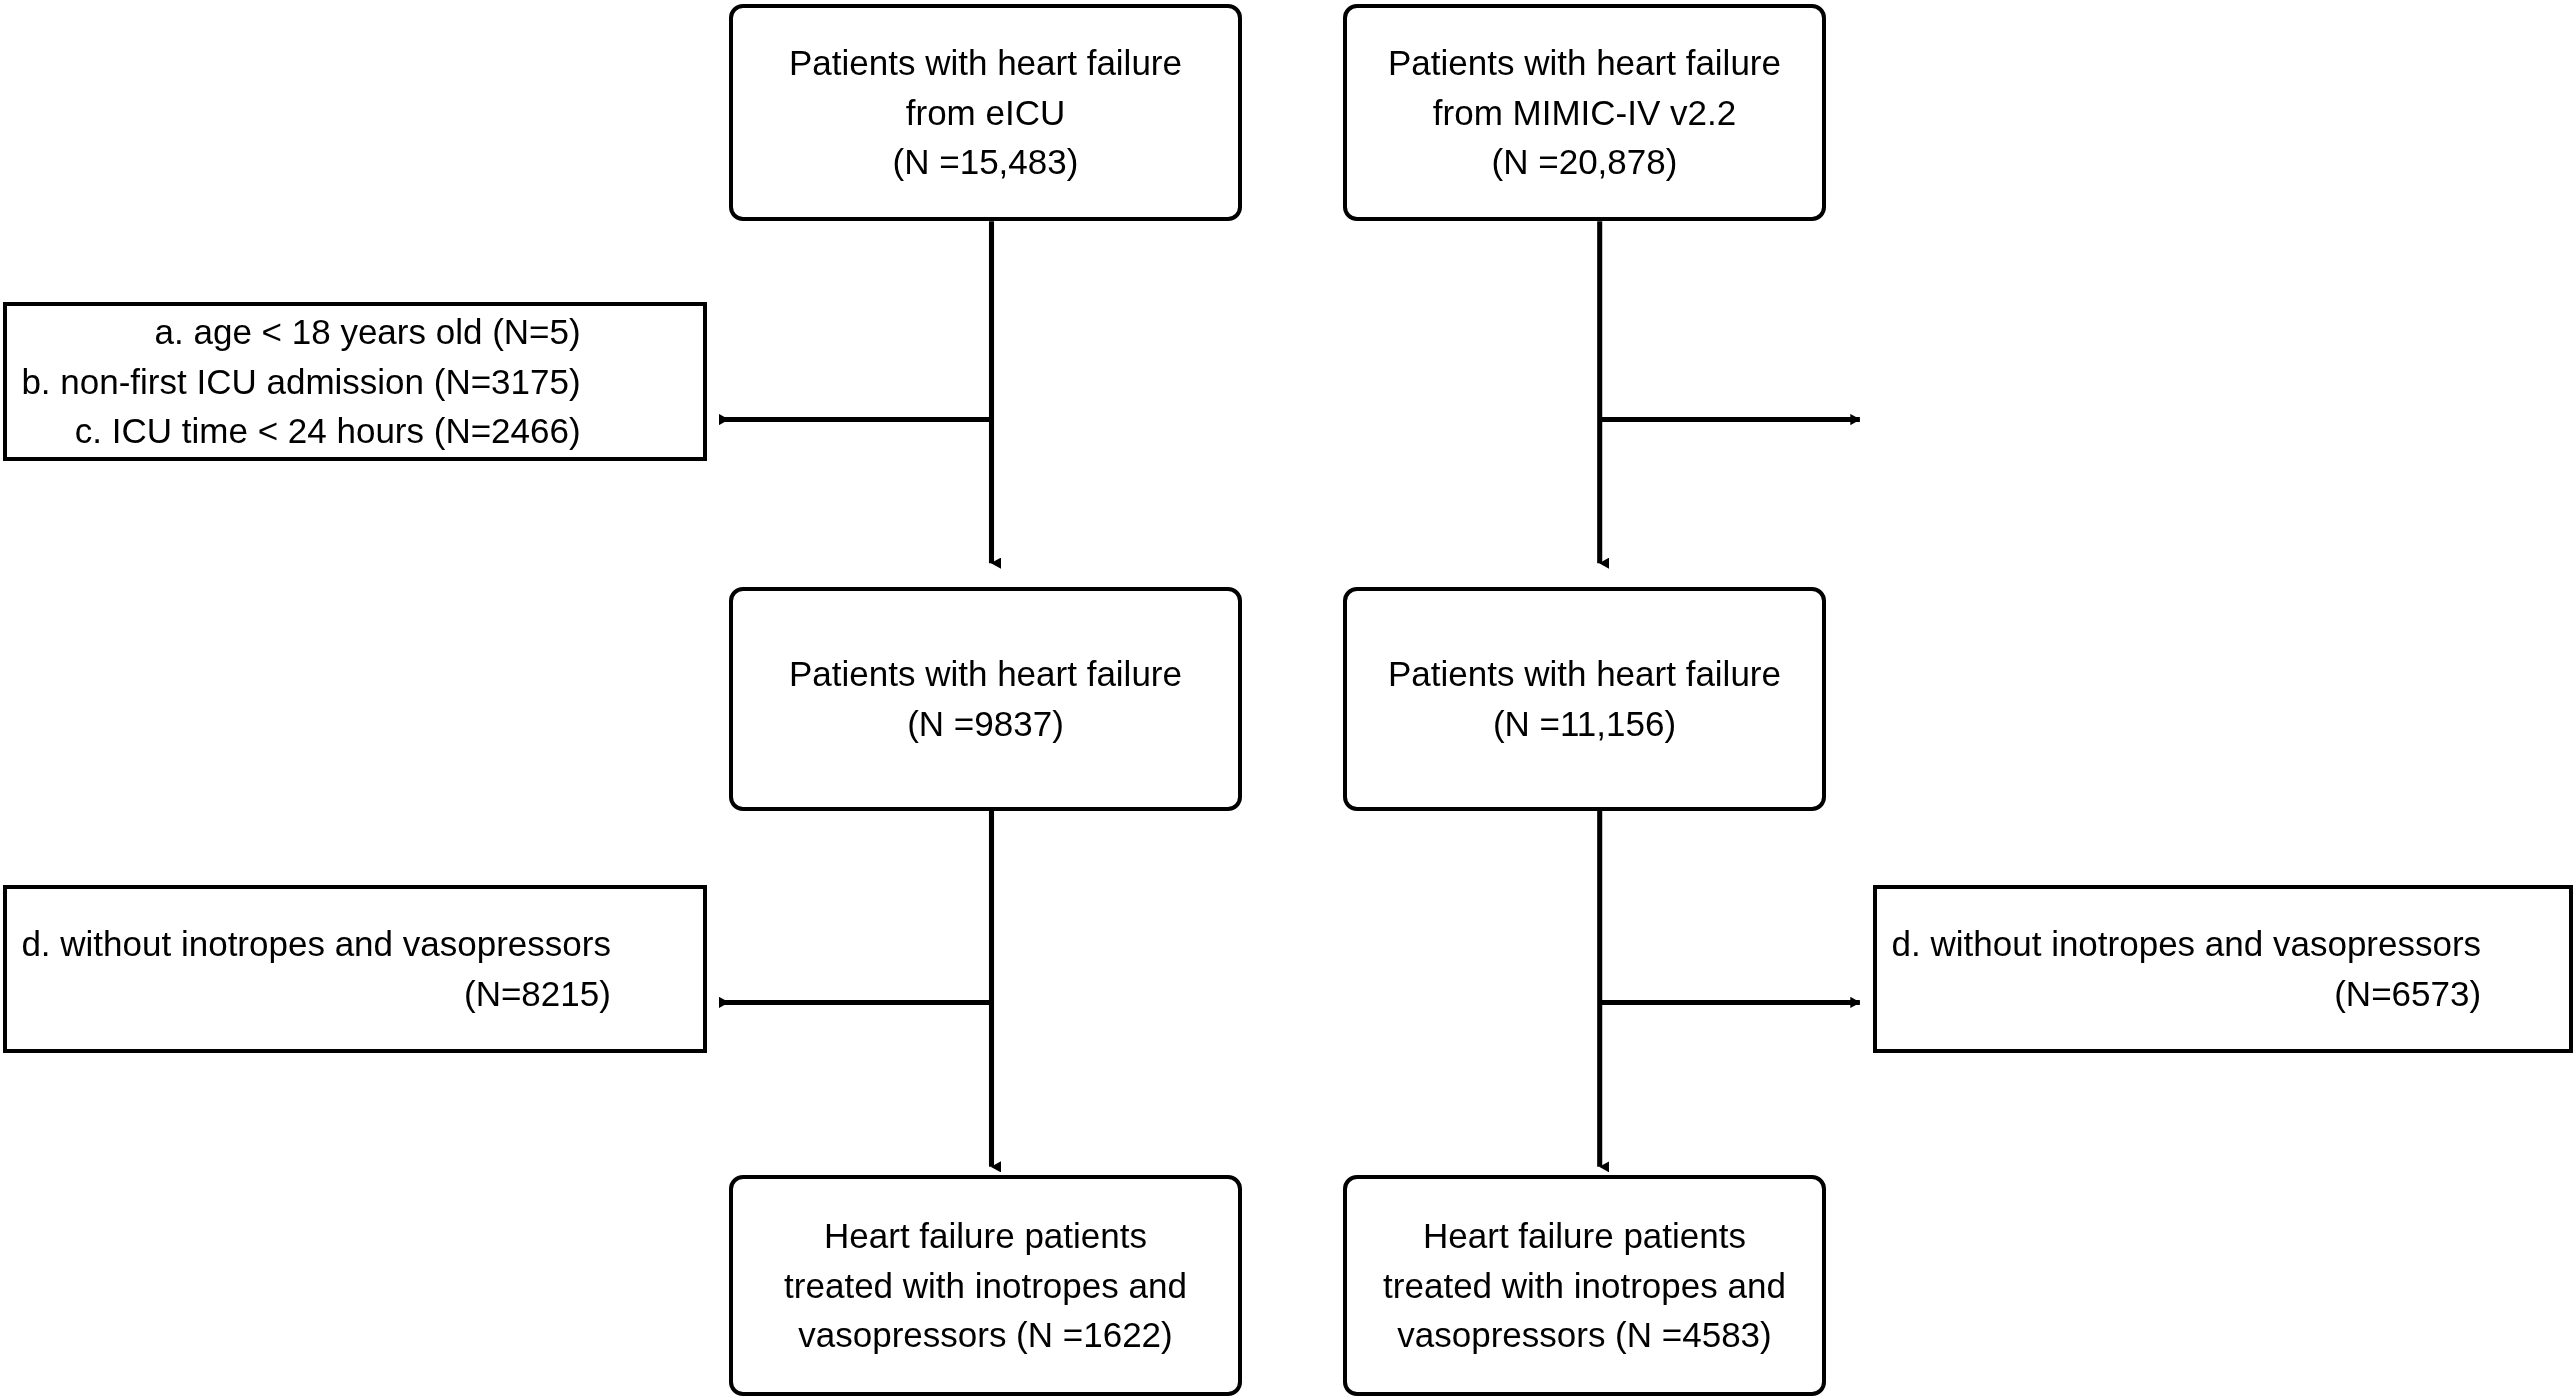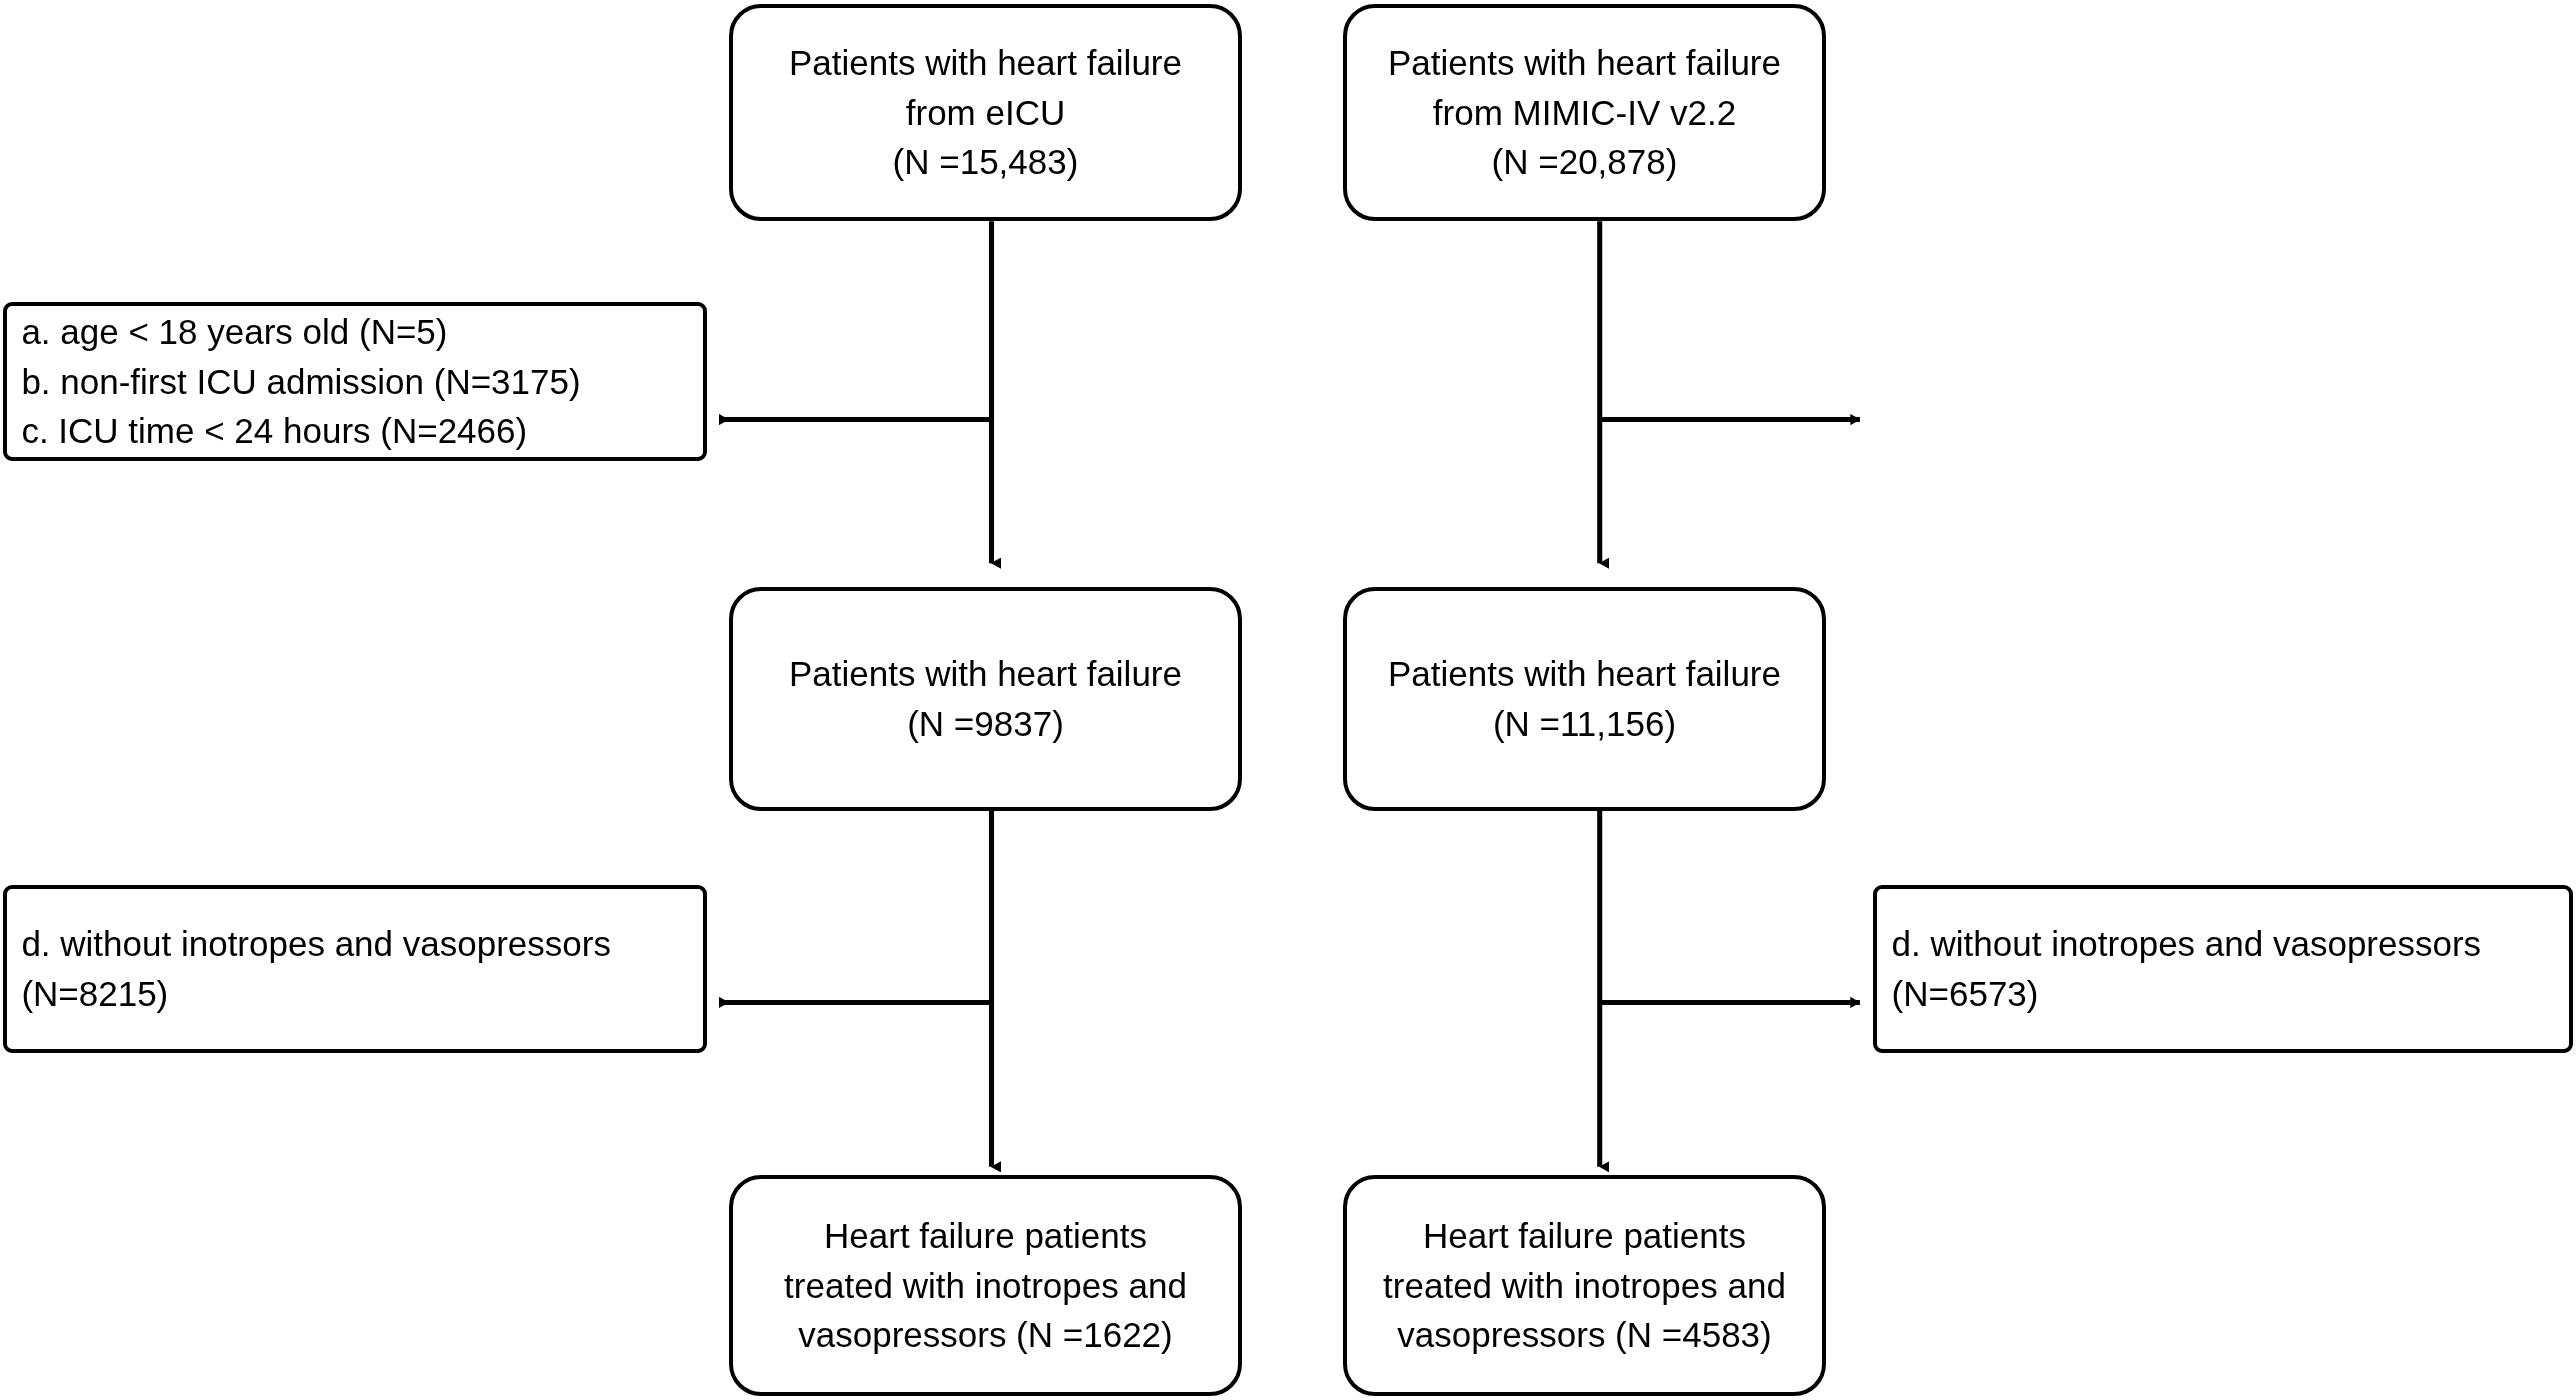--- a/index.html
+++ b/index.html
@@ -23,26 +23,26 @@
     box-sizing: border-box;
     background: #ffffff;
     border: 4px solid #000000;
     display: flex;
     align-items: center;
     justify-content: center;
     text-align: center;
     color: #000000;
   }
   .node.rounded {
-    border-radius: 32px;
+    border-radius: 14px;
   }
   .node.rect {
-    border-radius: 9px;
+    border-radius: 0;
     justify-content: flex-start;
-    text-align: left;
+    text-align: right;
   }
   .node-text {
     font-size: 35px;
     line-height: 1.42;
     white-space: pre-line;
     color: #000000;
   }
   .node.rect .node-text {
     padding: 0 0 0 14.6px;
   }

